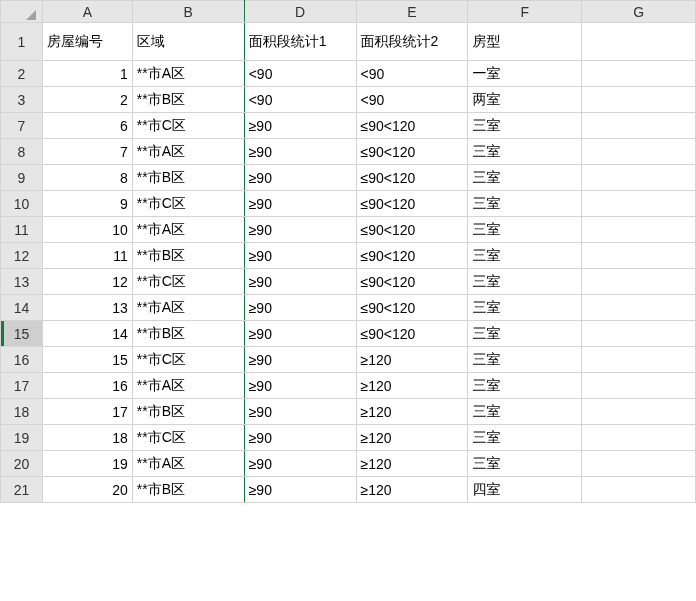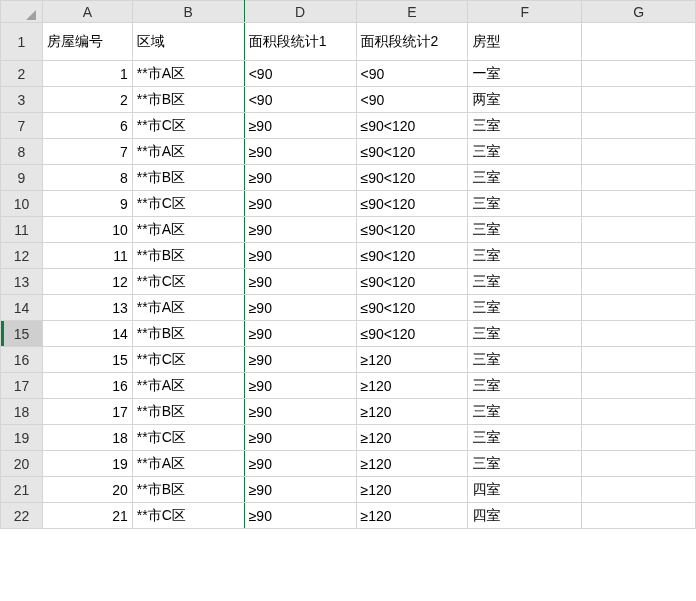--- a/index.html
+++ b/index.html
@@ -292,25 +292,16 @@
     <tr>
       <th class="row-header">21</th>
       <td class="col-A num">20</td>
       <td class="col-B txt green-v-right">**市B区</td>
       <td class="col-D txt">≥90</td>
       <td class="col-E txt">≥120</td>
       <td class="col-F txt">四室</td>
       <td class="col-G txt"></td>
     </tr>
 
-    <tr>
-      <th class="row-header">22</th>
-      <td class="col-A num">21</td>
-      <td class="col-B txt green-v-right">**市C区</td>
-      <td class="col-D txt">≥90</td>
-      <td class="col-E txt">≥120</td>
-      <td class="col-F txt">四室</td>
-      <td class="col-G txt"></td>
-    </tr>
 
   </tbody>
     </table>
 </div>
 
 </body></html>

